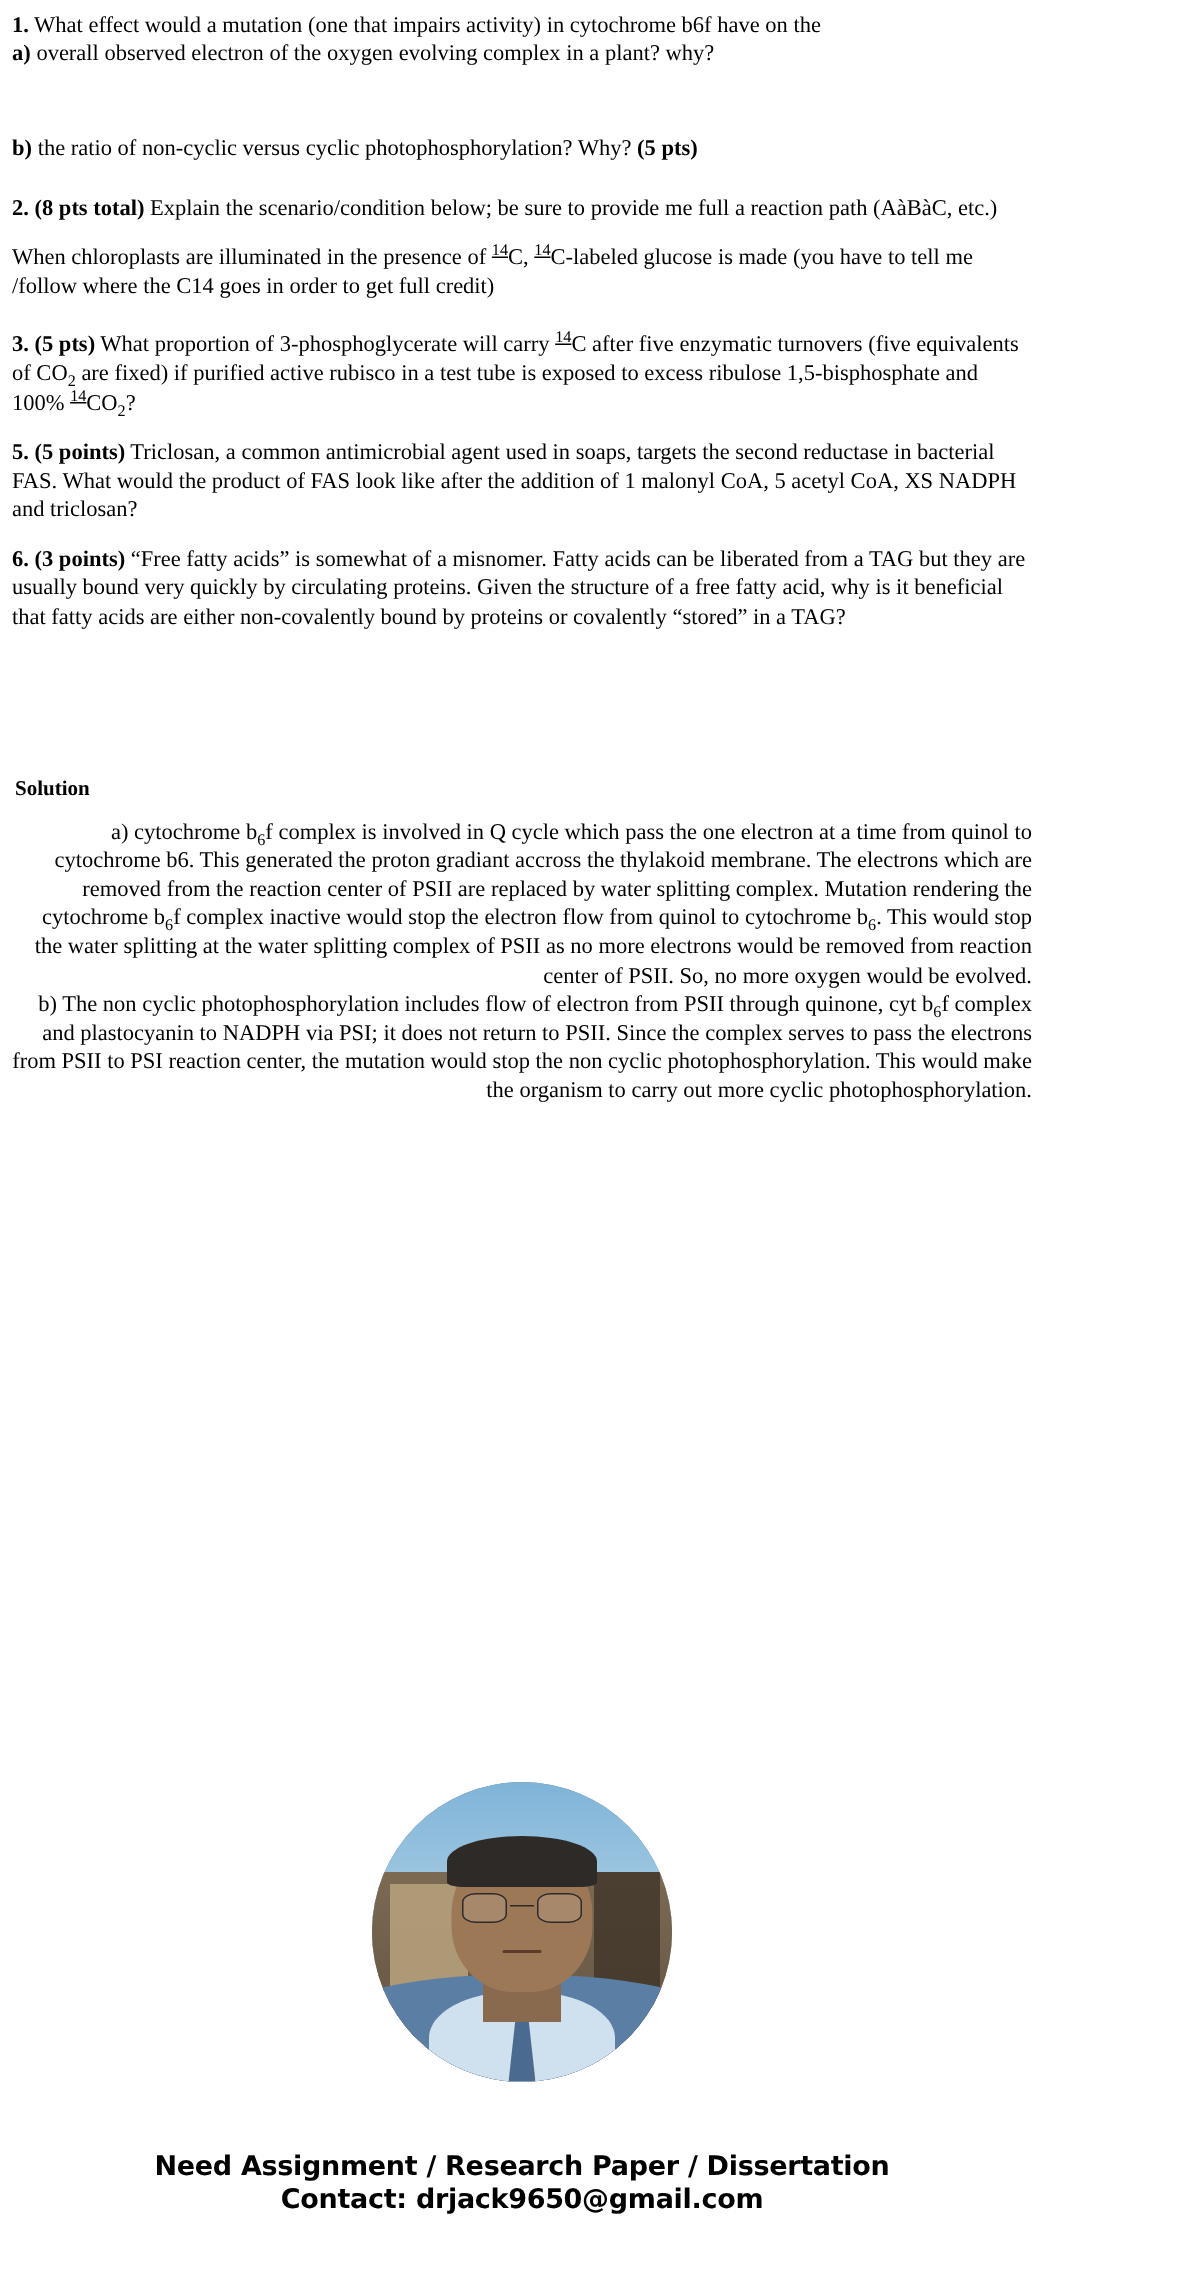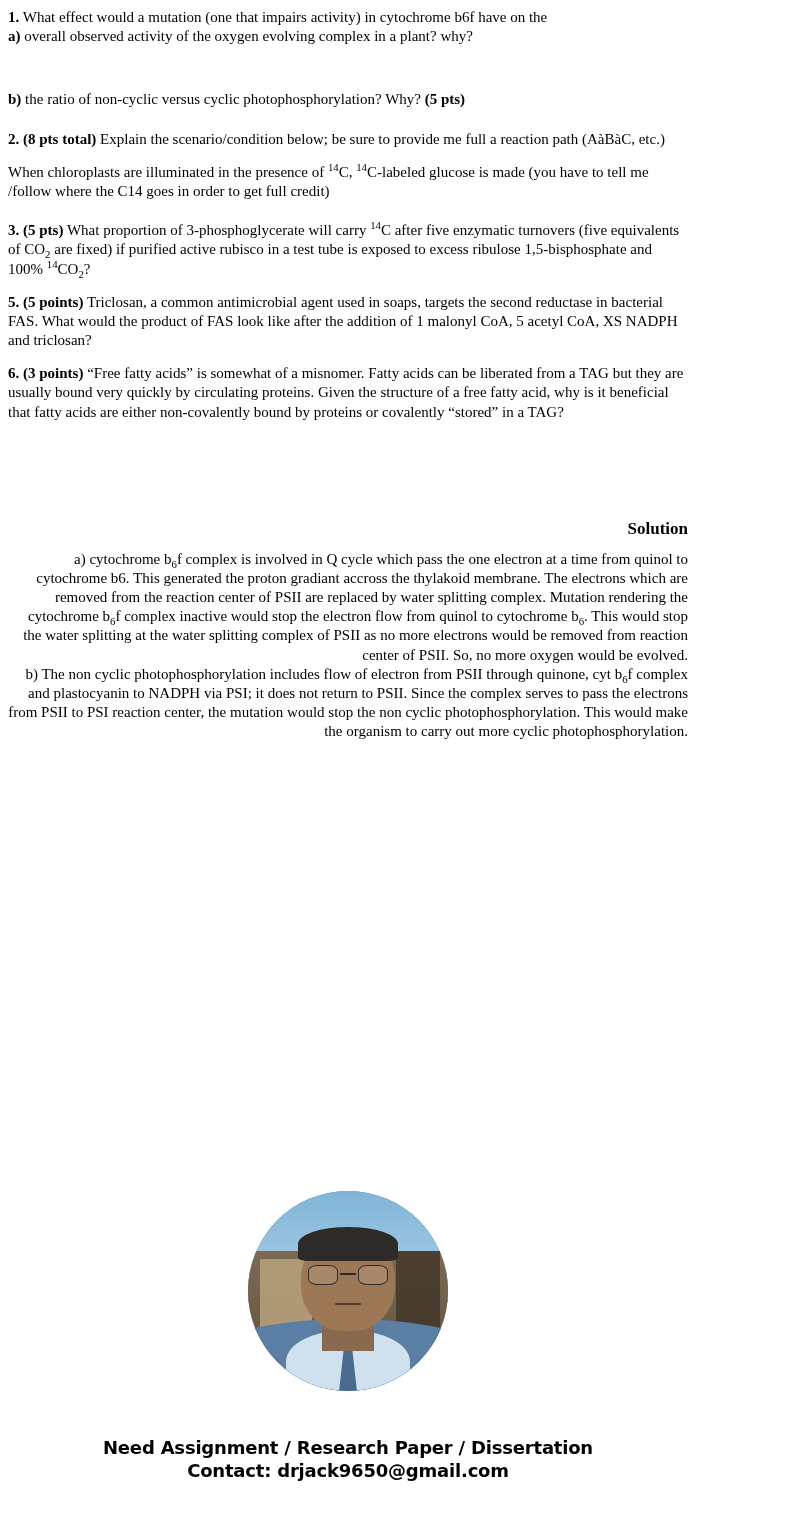--- a/index.html
+++ b/index.html
@@ -22,32 +22,31 @@
     box-sizing: border-box;
     padding: 8px 24px 0 8px;
   }
   p {
     margin: 0;
   }
   .q-block {
     margin: 0 0 6px 0;
   }
   b, .bold { font-weight: bold; }
-  sup { font-size: 0.72em; vertical-align: super; line-height: 0; }
+  sup { font-size: 0.72em; vertical-align: super; line-height: 0; text-decoration: underline; }
   sub { font-size: 0.72em; vertical-align: sub; line-height: 0; }
 
   .spacer-lg { height: 38px; }
   .spacer-md { height: 14px; }
   .spacer-sm { height: 8px; }
 
   .solution-heading {
     font-weight: bold;
-    font-size: 17px;
+    font-size: 14px;
     margin: 0 0 10px 2px;
-    text-align: right;
   }
   .sol-para {
     margin: 0 0 0 0;
     text-align: right;
   }
   .gap-block {
     height: 430px;
   }
   .avatar-wrap {
     display: flex;
@@ -152,21 +151,21 @@
 </head>
 <body>
 
 <div class="page">
 
   <div class="q-block">
     <p>
       <b>1.</b><span> What effect would a mutation (one that impairs activity) in cytochrome b6f have on the</span>
     </p>
     <p>
-      <b>a)</b><span> overall observed activity of the oxygen evolving complex in a plant? why?</span>
+      <b>a)</b><span> overall observed electron of the oxygen evolving complex in a plant? why?</span>
     </p>
   </div>
 
   <div class="spacer-lg"></div>
 
   <div class="q-block">
     <p>
       <b>b)</b><span> the ratio of non-cyclic versus cyclic photophosphorylation? Why? </span><b>(5 pts)</b>
     </p>
   </div>

